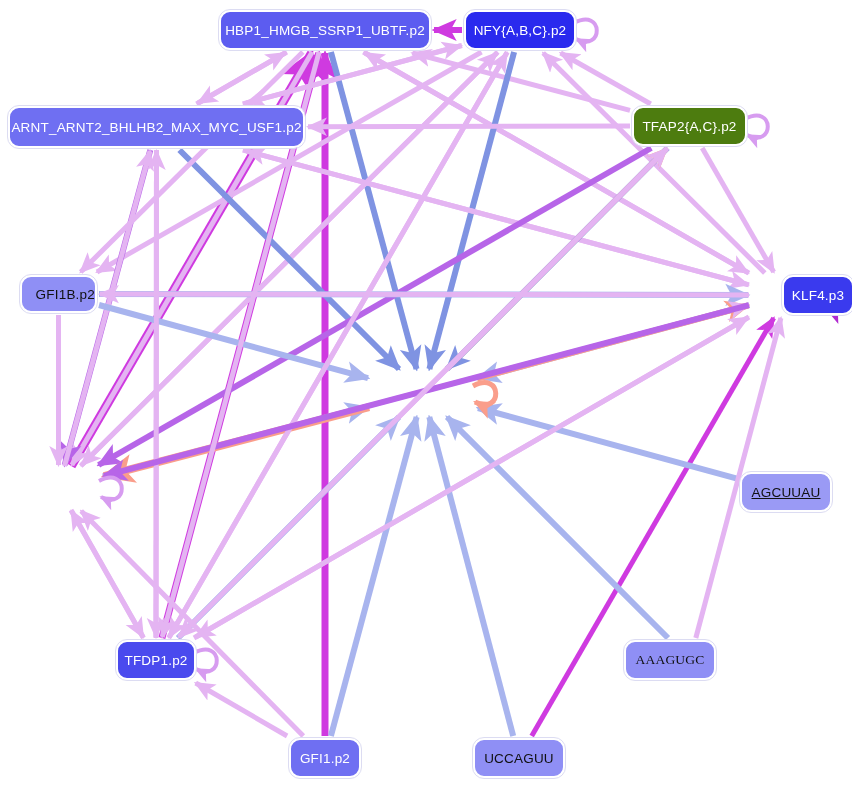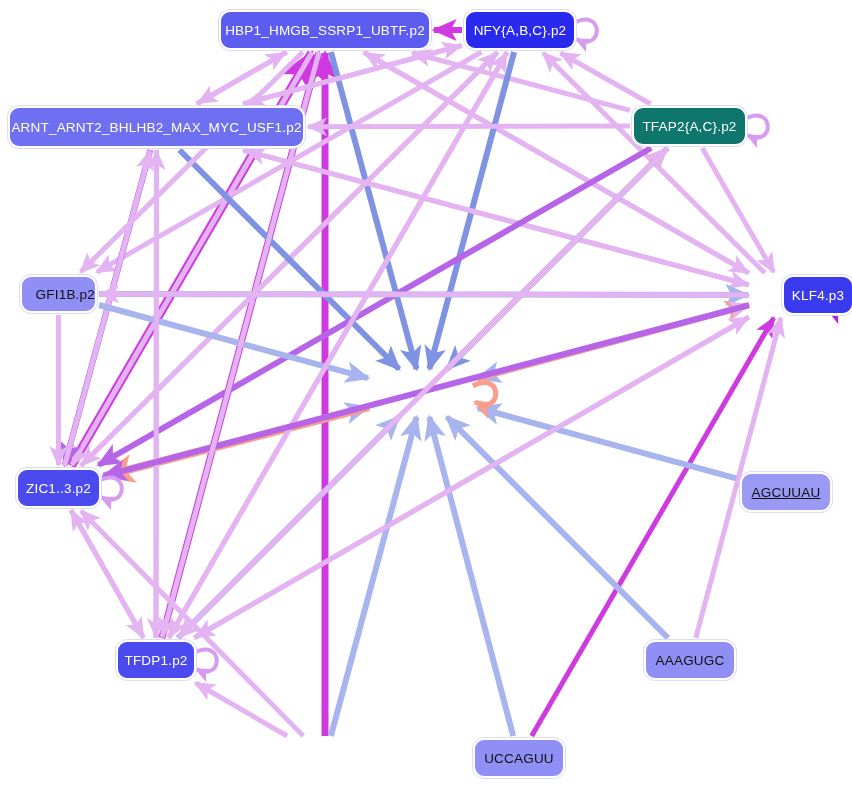--- a/index.html
+++ b/index.html
@@ -160,38 +160,38 @@
   <div id="node-layer">
       <div class="node" style="left: 219px; top: 10px; width: 212px; height: 40px; background: rgb(92, 92, 240);">
         <span class="node-label">HBP1_HMGB_SSRP1_UBTF.p2</span>
       </div>
       <div class="node" style="left: 464px; top: 10px; width: 112px; height: 40px; background: rgb(42, 42, 238);">
         <span class="node-label">NFY{A,B,C}.p2</span>
       </div>
       <div class="node" style="left: 8px; top: 106px; width: 297px; height: 42px; background: rgb(111, 111, 242);">
         <span class="node-label">ARNT_ARNT2_BHLHB2_MAX_MYC_USF1.p2</span>
       </div>
-      <div class="node" style="left: 632px; top: 106px; width: 115px; height: 40px; background: #0f766e; text-align: right;">
+      <div class="node" style="left: 632px; top: 106px; width: 115px; height: 40px; background: #4d7c0f; text-align: right;">
         <span class="node-label">TFAP2{A,C}.p2</span>
       </div>
       <div class="node dark-text" style="left: 20px; top: 275px; width: 77px; height: 38px; background: rgb(143, 143, 245); justify-content: flex-end;">
         <span class="node-label">GFI1B.p2</span>
       </div>
       <div class="node" style="left: 782px; top: 275px; width: 72px; height: 40px; background: rgb(58, 58, 238);">
         <span class="node-label">KLF4.p3</span>
       </div>
-      <div class="node" style="left: 16px; top: 468px; width: 85px; height: 40px; background: rgb(74, 74, 238);">
-        <span class="node-label">ZIC1..3.p2</span>
-      </div>
       <div class="node dark-text" style="left: 740px; top: 472px; width: 92px; height: 40px; background: rgb(154, 154, 245); text-decoration: underline;">
         <span class="node-label">AGCUUAU</span>
       </div>
       <div class="node" style="left: 116px; top: 640px; width: 80px; height: 40px; background: rgb(74, 74, 238);">
         <span class="node-label">TFDP1.p2</span>
       </div>
-      <div class="node dark-text" style="left: 644px; top: 640px; width: 92px; height: 40px; background: rgb(143, 143, 245);">
+      <div class="node dark-text" style="left: 624px; top: 640px; width: 92px; height: 40px; background: rgb(143, 143, 245); font-family: Liberation Serif, serif;">
         <span class="node-label">AAAGUGC</span>
+      </div>
+      <div class="node" style="left: 289px; top: 738px; width: 72px; height: 40px; background: rgb(111, 111, 242);">
+        <span class="node-label">GFI1.p2</span>
       </div>
       <div class="node dark-text" style="left: 473px; top: 738px; width: 92px; height: 40px; background: rgb(143, 143, 245);">
         <span class="node-label">UCCAGUU</span>
       </div>
     </div>
 </div>
 
 </body></html>

